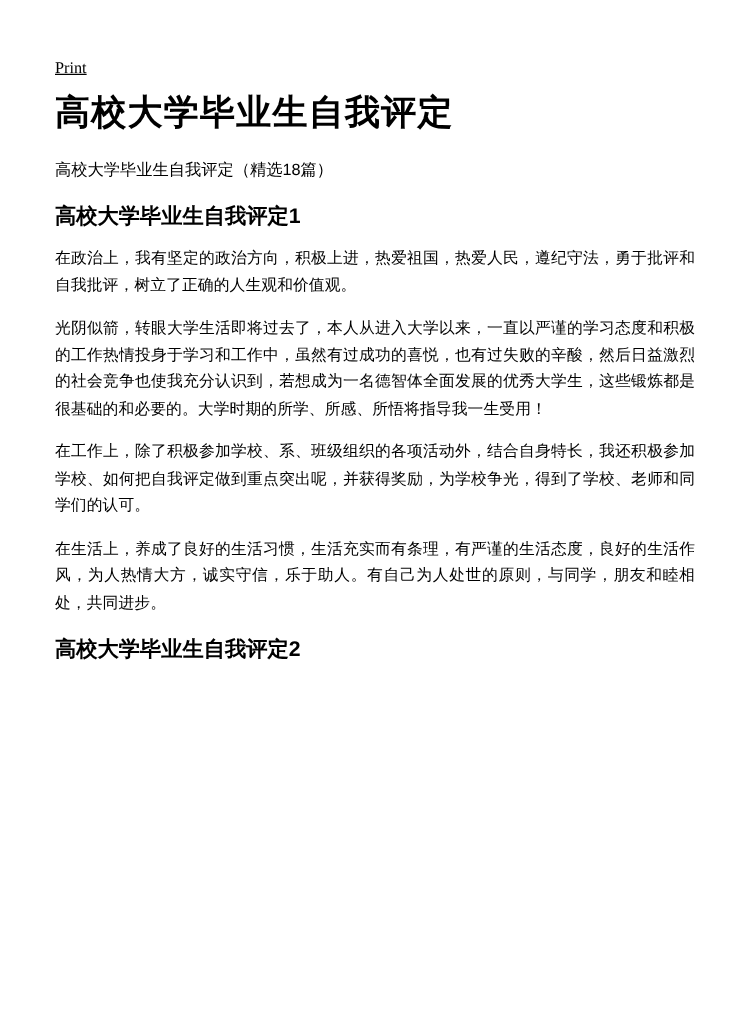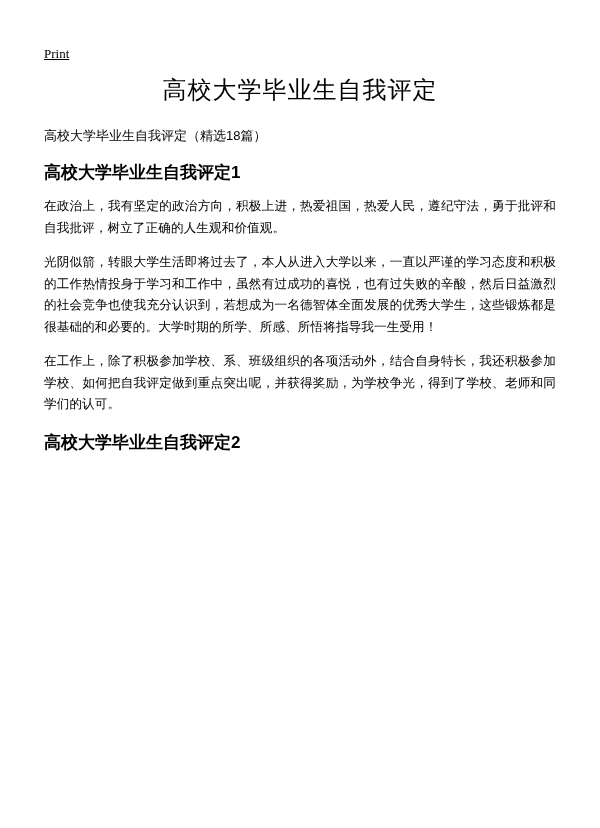--- a/index.html
+++ b/index.html
@@ -31,24 +31,23 @@
     color: #000000;
     font-family: "Liberation Serif", "DejaVu Serif", serif;
   }
   .doc-body {
     position: absolute;
     left: 44px;
     top: 76px;
     width: 512px;
   }
   h1.doc-title {
-    font-size: 24px;
+    font-size: 28px;
     line-height: 28px;
-    font-weight: normal;
-    text-align: center;
+    font-weight: bold;
     margin: 0 0 22px 0;
     letter-spacing: 1px;
   }
   .subtitle {
     font-size: 13px;
     line-height: 20px;
     margin: 0 0 14px 0;
     font-weight: normal;
   }
   p.para {
@@ -78,17 +77,18 @@
     <h1 class="doc-title">高校大学毕业生自我评定</h1>
 
     <p class="subtitle">高校大学毕业生自我评定（精选18篇）</p>
 
 
     <h2 class="section">高校大学毕业生自我评定1</h2>
 
     <p class="para">在政治上，我有坚定的政治方向，积极上进，热爱祖国，热爱人民，遵纪守法，勇于批评和自我批评，树立了正确的人生观和价值观。</p>
     <p class="para">光阴似箭，转眼大学生活即将过去了，本人从进入大学以来，一直以严谨的学习态度和积极的工作热情投身于学习和工作中，虽然有过成功的喜悦，也有过失败的辛酸，然后日益激烈的社会竞争也使我充分认识到，若想成为一名德智体全面发展的优秀大学生，这些锻炼都是很基础的和必要的。大学时期的所学、所感、所悟将指导我一生受用！</p>
     <p class="para">在工作上，除了积极参加学校、系、班级组织的各项活动外，结合自身特长，我还积极参加学校、如何把自我评定做到重点突出呢，并获得奖励，为学校争光，得到了学校、老师和同学们的认可。</p>
+    <p class="para">在生活上，养成了良好的生活习惯，生活充实而有条理，有严谨的生活态度，良好的生活作风，为人热情大方，诚实守信，乐于助人。有自己为人处世的原则，与同学，朋友和睦相处，共同进步。</p>
 
     <h2 class="section">高校大学毕业生自我评定2</h2>
 
   </div>
 </div>
 
 </body></html>

